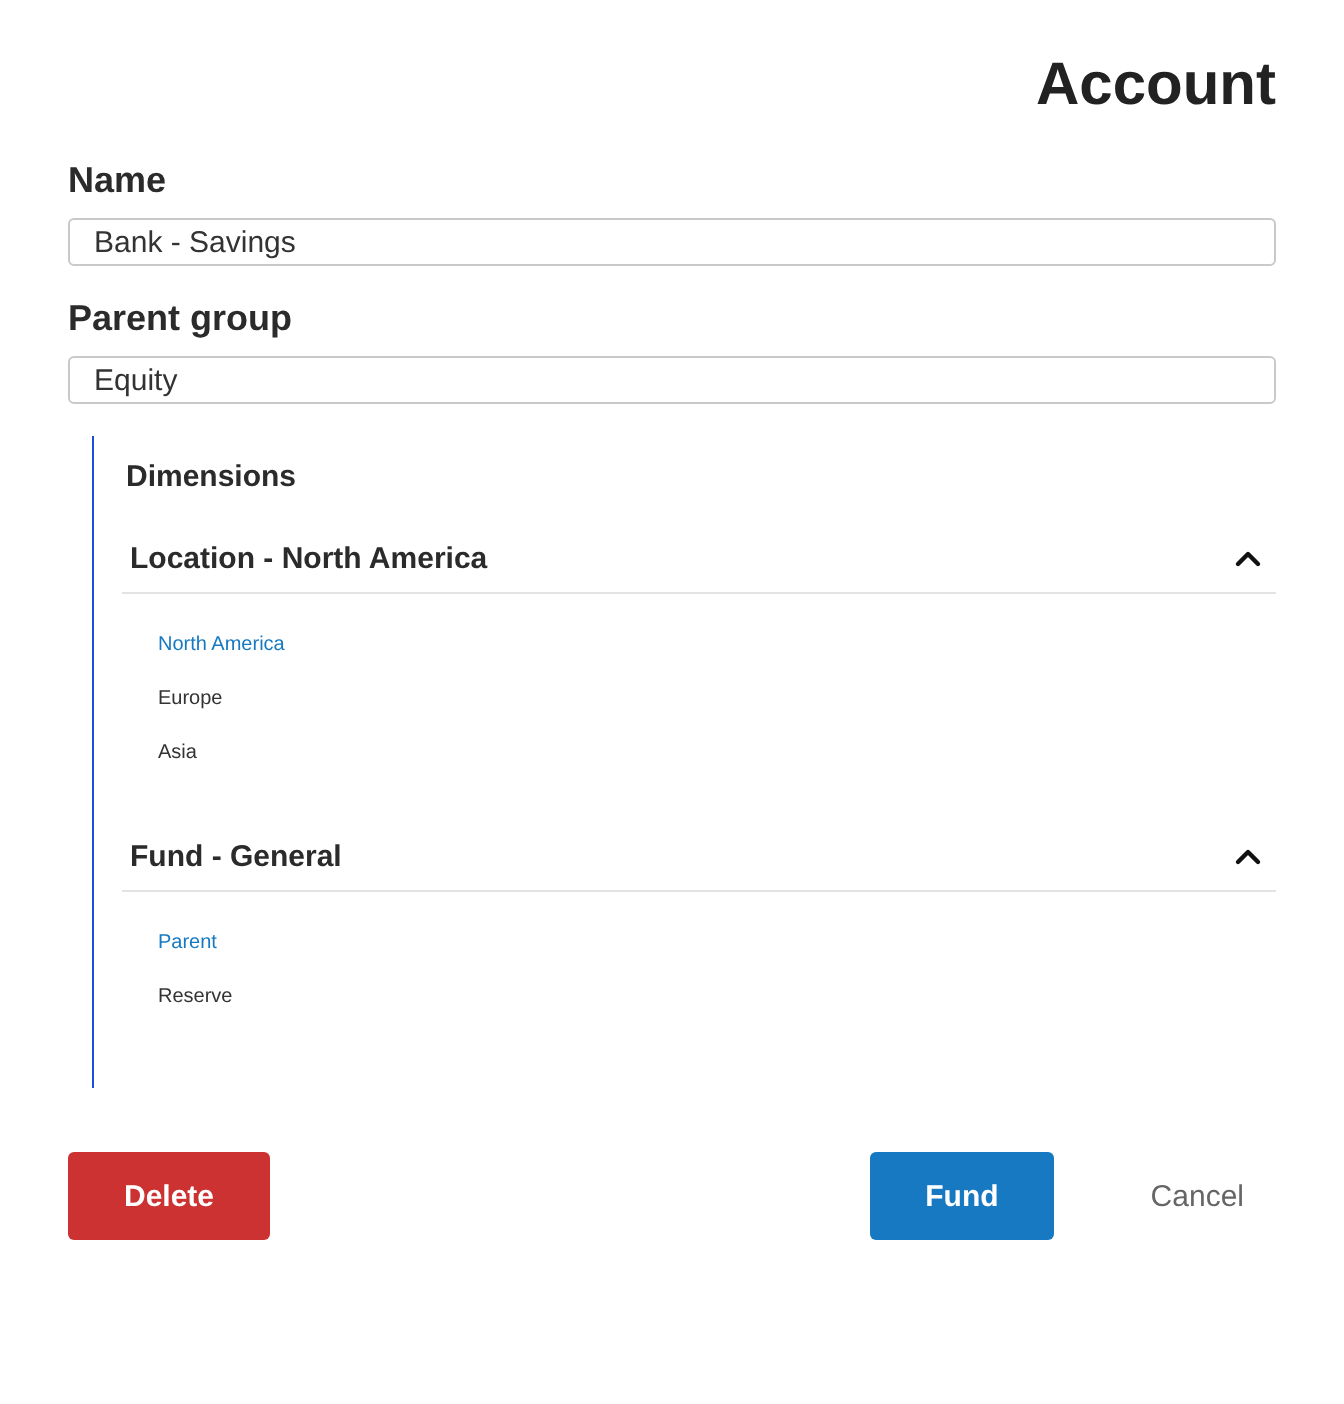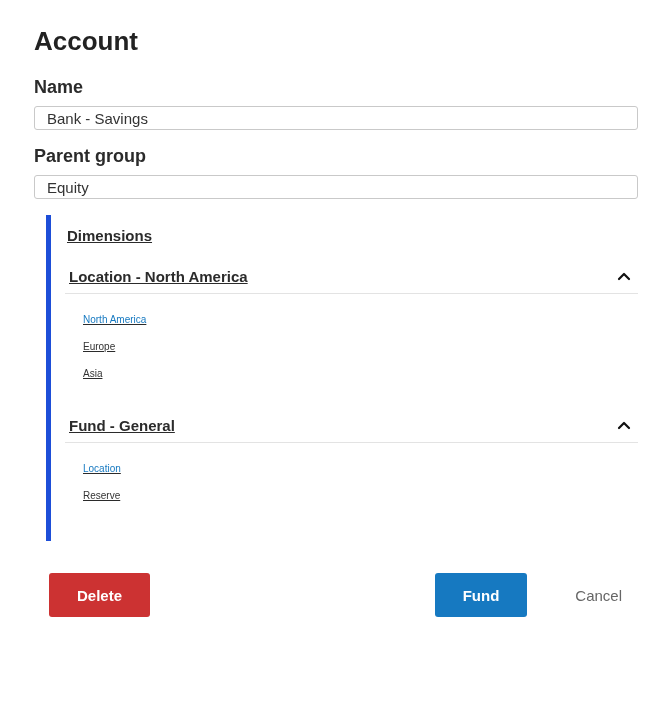--- a/index.html
+++ b/index.html
@@ -5,24 +5,25 @@
     * { box-sizing: border-box; margin: 0; padding: 0; }
     body {
       font-family: "Segoe UI", -apple-system, "Helvetica Neue", Arial, sans-serif;
       width: 672px;
       height: 702px;
       background: #fff;
       color: #2b2b2b;
       padding: 26px 34px;
     }
     .title {
-      font-size: 26px;
+      font-size: 30px;
       font-weight: 700;
       color: #222;
       margin-bottom: 20px;
+      text-align: right;
     }
     .field-group { margin-bottom: 16px; }
     .field-label {
       font-size: 18px;
       font-weight: 700;
       color: #2b2b2b;
       margin-bottom: 8px;
       display: block;
     }
     .text-input {
@@ -30,25 +31,24 @@
       height: 24px;
       border: 1px solid #c9c9c9;
       border-radius: 3px;
       padding: 0 12px;
       font-size: 15px;
       color: #333;
       font-family: inherit;
       background: #fff;
     }
     .dimensions-block {
-      border-left: 5px solid #1d4ed8;
+      border-left: 1px solid #1d4ed8;
       padding: 12px 0 8px 16px;
       margin-top: 8px;
       margin-left: 12px;
-      text-decoration: underline;
     }
     .dim-title {
       font-size: 15px;
       font-weight: 600;
       color: #2b2b2b;
       margin-bottom: 18px;
     }
     .dim-section { margin-bottom: 20px; }
     .dim-header {
       display: flex;
@@ -75,21 +75,20 @@
       cursor: pointer;
       color: #333;
     }
     .dim-option.selected { color: #1679c1; }
     .button-row {
       display: flex;
       align-items: center;
       justify-content: flex-end;
       margin-top: 32px;
       gap: 32px;
-      margin-left: 15px;
     }
     .button-row .spacer { flex: 1; }
     .btn {
       height: 44px;
       border: none;
       border-radius: 3px;
       font-size: 15px;
       font-weight: 600;
       cursor: pointer;
       padding: 0 28px;
@@ -147,21 +146,21 @@
   <div class="dim-section">
     <div class="dim-header">
       <span class="dim-header-text">Fund - General</span>
       <span class="chev">
         <svg viewBox="0 0 16 16" width="16" height="16">
             <path d="M3 10 L8 5 L13 10" fill="none" stroke="#111" stroke-width="2.2" stroke-linecap="round" stroke-linejoin="round"></path>
           </svg>
       </span>
     </div>
     <div class="dim-options">
-      <div class="dim-option selected">Location</div>
+      <div class="dim-option selected">Parent</div>
       <div class="dim-option">Reserve</div>
     </div>
   </div>
 </div>
 
 <div class="button-row">
   <button class="btn btn-delete">Delete</button>
   <div class="spacer"></div>
   <button class="btn btn-save">Fund</button>
   <button class="btn btn-cancel">Cancel</button>

